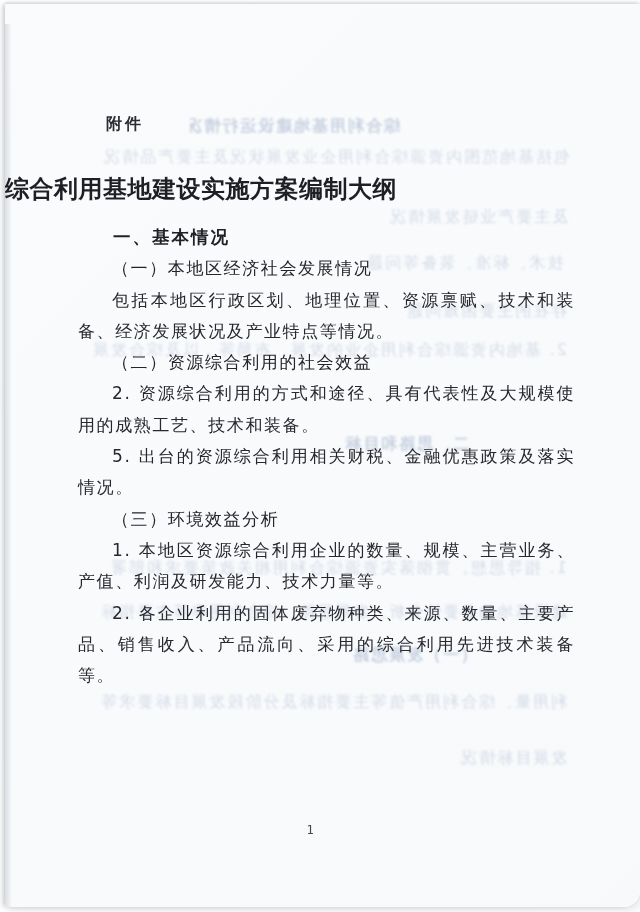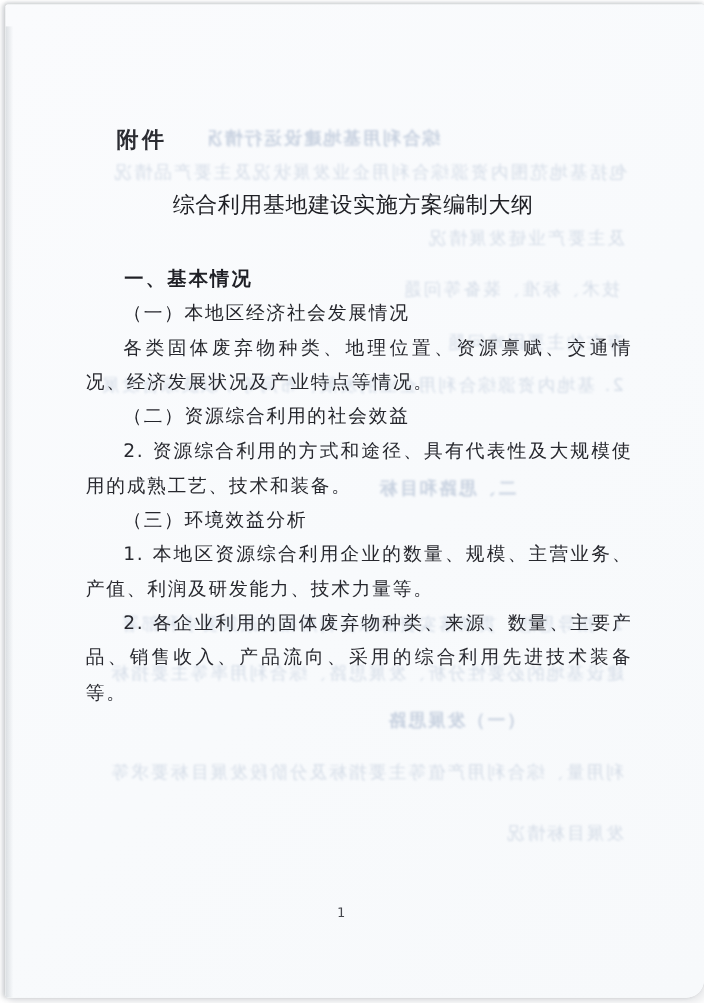--- a/index.html
+++ b/index.html
@@ -50,32 +50,32 @@
   .bt7  { left: 296px; top: 430px; width: 168px; }
   .bt8  { left: 92px;  top: 554px; width: 470px; }
   .bt9  { left: 80px;  top: 598px; width: 482px; }
   .bt10 { left: 300px; top: 641px; width: 172px; }
   .bt11 { left: 80px;  top: 688px; width: 482px; }
   .bt12 { left: 428px; top: 744px; width: 134px; }
 
   
   .attachment-label {
     position: absolute; left: 101px; top: 110px;
-    font-size: 20px; font-weight: 600; color: #2c2d33;
+    font-size: 16px; font-weight: 600; color: #2c2d33;
     letter-spacing: 3px;
   }
   .doc-title {
     position: absolute; left: 0; top: 169px; width: 632px;
-    text-align: center;
+    text-align: left;
     font-family: "DejaVu Serif", "Liberation Serif", serif;
-    font-size: 20px; font-weight: 400; color: #1e1f24;
+    font-size: 24px; font-weight: 700; color: #1e1f24;
     letter-spacing: 0.5px;
   }
   .doc-body {
-    position: absolute; left: 73px; top: 235px; width: 497px;
+    position: absolute; left: 73px; top: 218px; width: 497px;
     font-size: 17px; line-height: 31.3px;
     color: #27282e;
     text-align: justify;
     letter-spacing: 1.6px;
   }
   .doc-body p { text-indent: 2em; }
   .sec-heading {
     font-weight: 700; color: #1f2026;
     letter-spacing: 2px;
     font-size: 17.5px;
@@ -108,23 +108,24 @@
   <span class="bleed bt11">利用量、综合利用产值等主要指标及分阶段发展目标要求等</span>
   <span class="bleed bt12">发展目标情况</span>
 
   <div class="attachment-label">附件</div>
 
   <h1 class="doc-title">综合利用基地建设实施方案编制大纲</h1>
 
   <div class="doc-body">
     <p class="sec-heading">一、基本情况</p>
     <p class="sub-heading">（一）本地区经济社会发展情况</p>
-    <p>各类固体废弃物种类、地理位置、资源禀赋、交通情况、经济发展状况及产业特点等情况。</p>
+    <p>包括本地区行政区划、地理位置、资源禀赋、技术和装备、经济发展状况及产业特点等情况。</p>
     <p class="sub-heading">（二）资源综合利用的社会效益</p>
     <p>2. 资源综合利用的方式和途径、具有代表性及大规模使用的成熟工艺、技术和装备。</p>
+    <p>5. 出台的资源综合利用相关财税、金融优惠政策及落实情况。</p>
     <p class="sub-heading">（三）环境效益分析</p>
     <p>1. 本地区资源综合利用企业的数量、规模、主营业务、产值、利润及研发能力、技术力量等。</p>
     <p>2. 各企业利用的固体废弃物种类、来源、数量、主要产品、销售收入、产品流向、采用的综合利用先进技术装备等。</p>
   </div>
 
   <div class="page-number">1</div>
 
 </div>
 
 </body></html>

